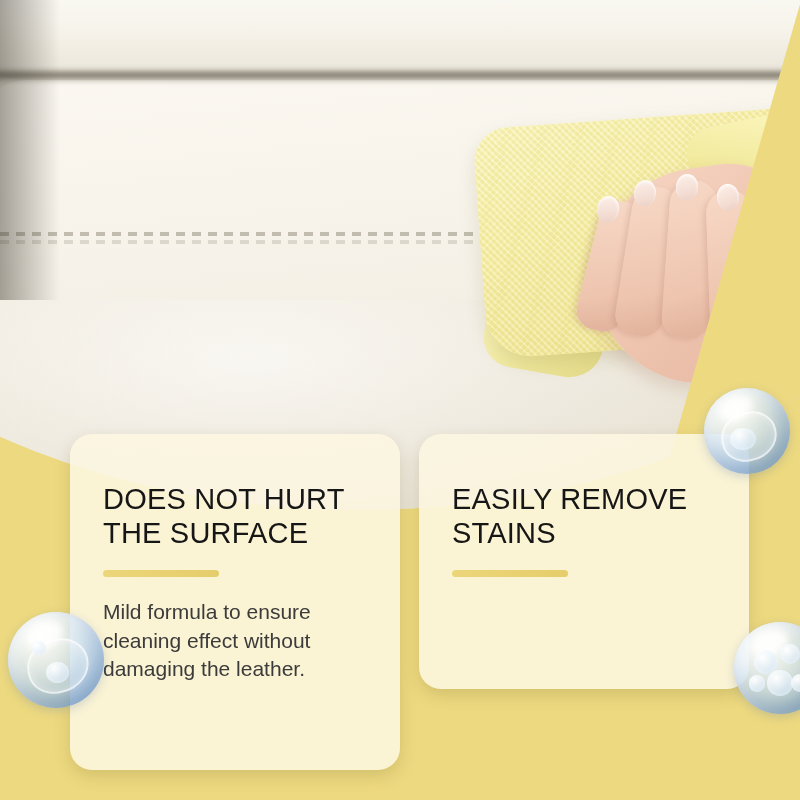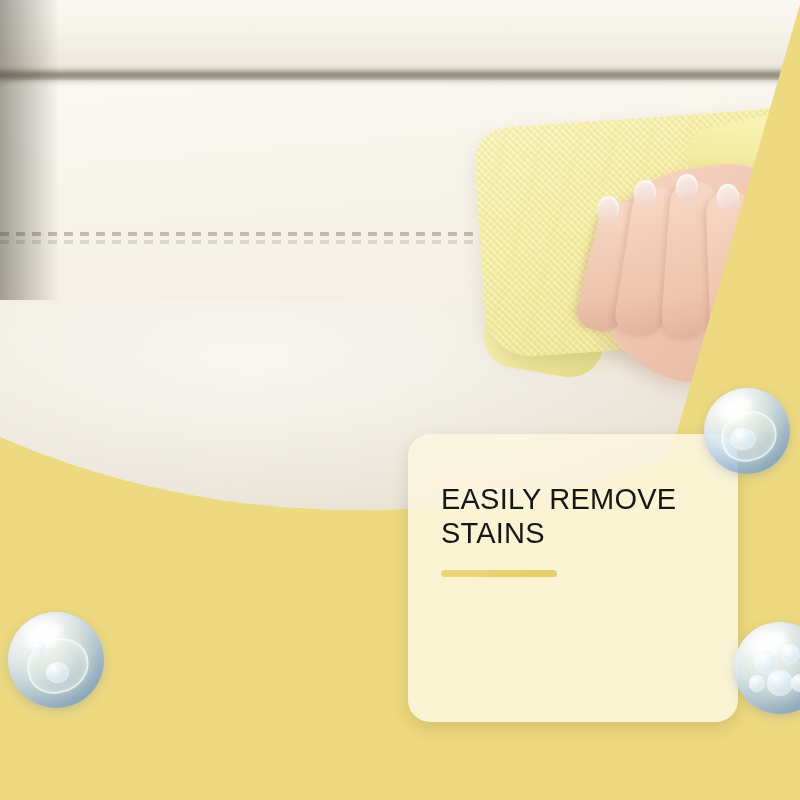--- a/index.html
+++ b/index.html
@@ -112,21 +112,21 @@
   
   .card{
     position:absolute;
     border-radius:22px;
     background:rgba(252,246,224,.88);
     box-shadow:0 6px 16px rgba(120,104,45,.22);
     overflow:hidden;
     backdrop-filter:blur(0px);
   }
   #card-left{left:70px;top:434px;width:330px;height:336px;}
-  #card-right{left:408px;top:434px;width:330px;height:288px;}
+  #card-right{left:419px;top:434px;width:330px;height:255px;}
   .card-inner{position:absolute;left:0;top:0;right:0;bottom:0;padding:48px 28px 0 33px;box-sizing:border-box;}
   .card-title{
     font-size:29px;line-height:34px;color:#161616;
     font-weight:400;letter-spacing:.2px;margin:0 0 0 0;
     white-space:pre-line;
   }
   .divider{
     width:116px;height:7px;border-radius:4px;
     background:linear-gradient(90deg,#ecd67a,#e6cd6b);
     margin:20px 0 18px 0;
@@ -192,20 +192,30 @@
       <div class="finger" style="left:666px;top:180px;width:48px;height:158px;transform:rotate(4deg);"></div>
       <div class="finger" style="left:708px;top:190px;width:46px;height:148px;transform:rotate(-2deg);"></div>
       <div class="nail" style="left:597px;top:196px;transform:rotate(14deg);"></div>
       <div class="nail" style="left:634px;top:180px;transform:rotate(9deg);"></div>
       <div class="nail" style="left:676px;top:174px;transform:rotate(4deg);"></div>
       <div class="nail" style="left:717px;top:184px;transform:rotate(-2deg);"></div>
     </div>
     <div class="photo-cut"></div>
   </div>
 
+  <div class="card" id="card-left">
+    <div class="card-inner">
+      <h2 class="card-title">DOES NOT HURT
+THE SURFACE</h2>
+      <div class="divider"></div>
+      <p class="card-body">Mild formula to ensure
+cleaning effect without
+damaging the leather.</p>
+    </div>
+  </div>
 
   <div class="card" id="card-right">
     <div class="card-inner">
       <h2 class="card-title">EASILY REMOVE
 STAINS</h2>
       <div class="divider"></div>
     </div>
   </div>
 
   <div class="bubble" id="bubble-top-right">

